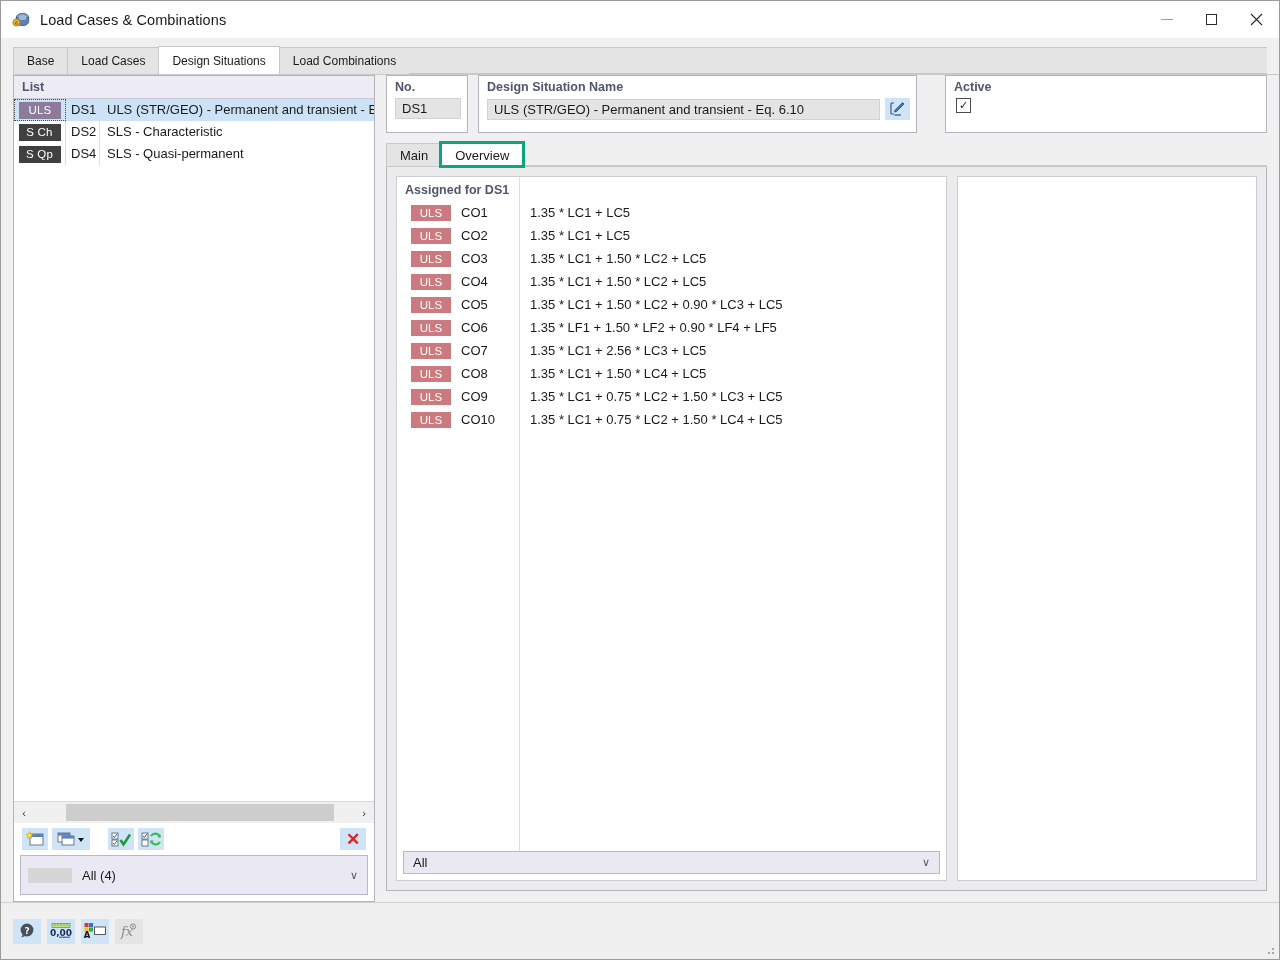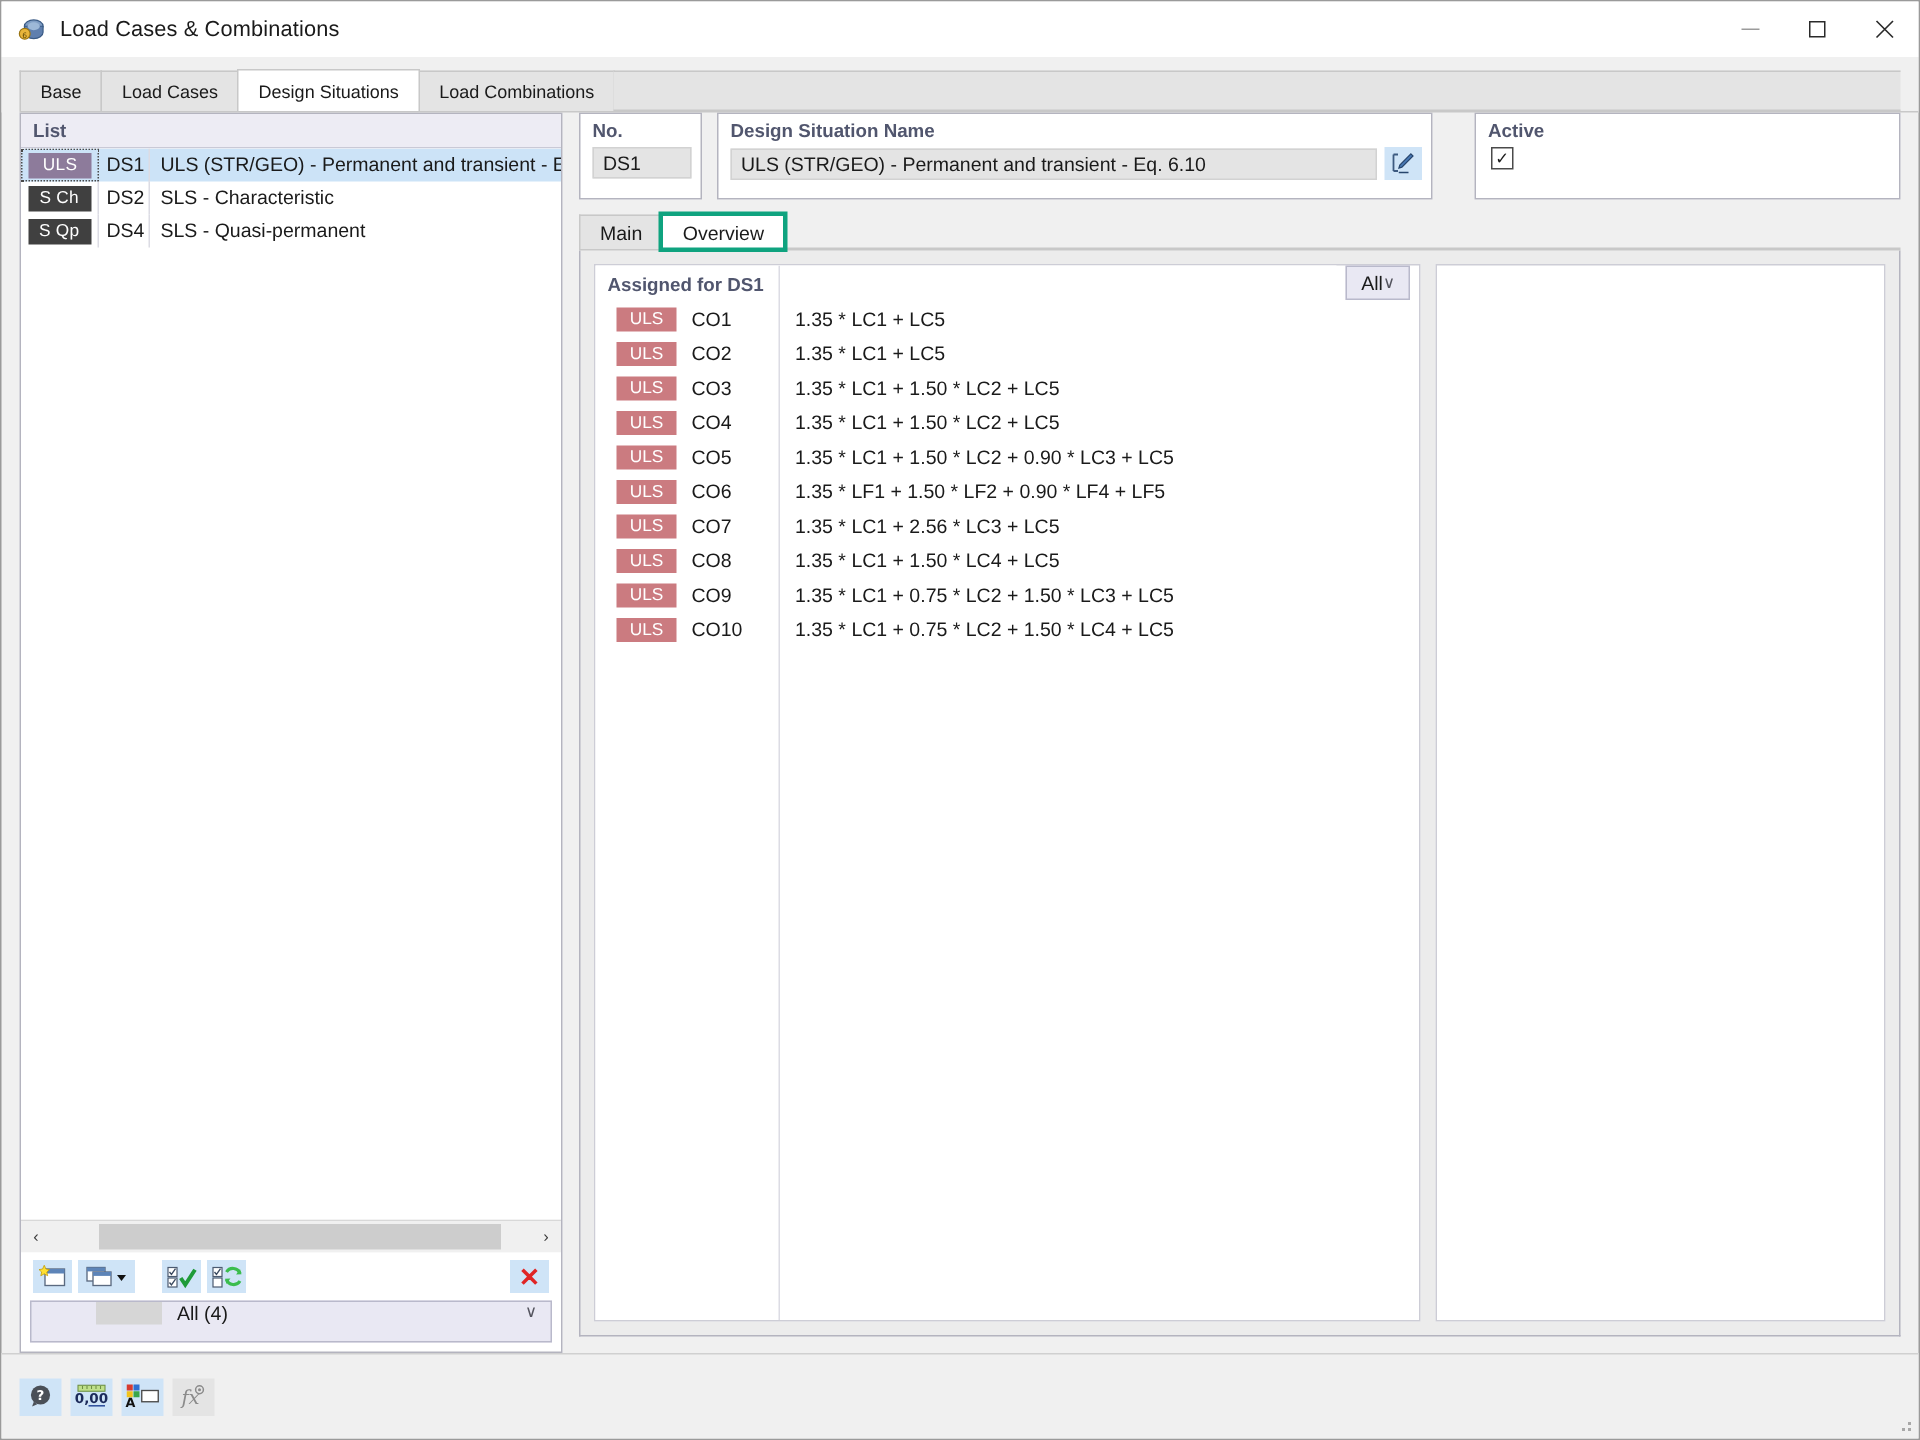--- a/index.html
+++ b/index.html
@@ -204,28 +204,27 @@
   .tb-gap { width: 14px; }
   .tb-del {
     margin-left: auto;
     width: 26px; height: 22px;
     background: #cfe4f7;
     display: flex; align-items: center; justify-content: center;
     color: #e02424; font-size: 17px; font-weight: bold;
   }
 
   .list-filter {
-    height: 28px;
+    height: 40px;
     margin: 0 6px 6px 6px;
     background: #e9e8f3;
     border: 1px solid #b9b9cb;
-    display: flex; 
-    flex: 0 0 auto;
-    position: relative;
-    padding-left: 36px;
+    display: flex; align-items: center;
+    flex: 0 0 auto;
+    position: relative;
   }
   .filter-swatch {
     width: 44px; height: 15px;
     background: #d6d6d6;
     margin-left: 7px;
   }
   .filter-text { margin-left: 10px; font-size: 13px; }
   .filter-caret {
     margin-left: auto; margin-right: 9px;
     color: #55555f; font-size: 11px;
@@ -253,21 +252,21 @@
   .fieldbox .fl {
     font-weight: bold; font-size: 12.5px; color: #51566e;
     padding: 0 0 4px 8px;
   }
   .fieldbox .fbody {
     display: flex; align-items: center;
     padding: 0 6px 4px 8px;
   }
   .box-no { width: 82px; }
   .box-name { flex: 1 1 auto; min-width: 0; }
-  .box-active { width: 284px; margin-left: 18px; }
+  .box-active { width: 322px; margin-left: 18px; }
 
   .ro-input {
     background: #e4e4e4;
     border: 1px solid #d2d2d2;
     height: 21px;
     display: flex; align-items: center;
     padding: 0 6px;
     font-size: 13px;
     color: #1a1a1a;
     flex: 1 1 auto;
@@ -325,21 +324,21 @@
     gap: 10px;
     border: 1px solid #b4b4bf;
     border-top: none;
     background: #ececec;
     padding: 9px;
     min-height: 0;
     margin-bottom: 11px;
   }
   .assigned-panel {
     flex: 1 1 auto;
-    display: flex; 
+    display: flex; flex-direction: column;
     min-width: 0; min-height: 0;
     background: #ffffff;
     border: 1px solid #cdcdd6;
   }
   .assigned-list {
     flex: 1 1 auto;
     position: relative;
     overflow: hidden;
     background: #ffffff;
     min-height: 0;

